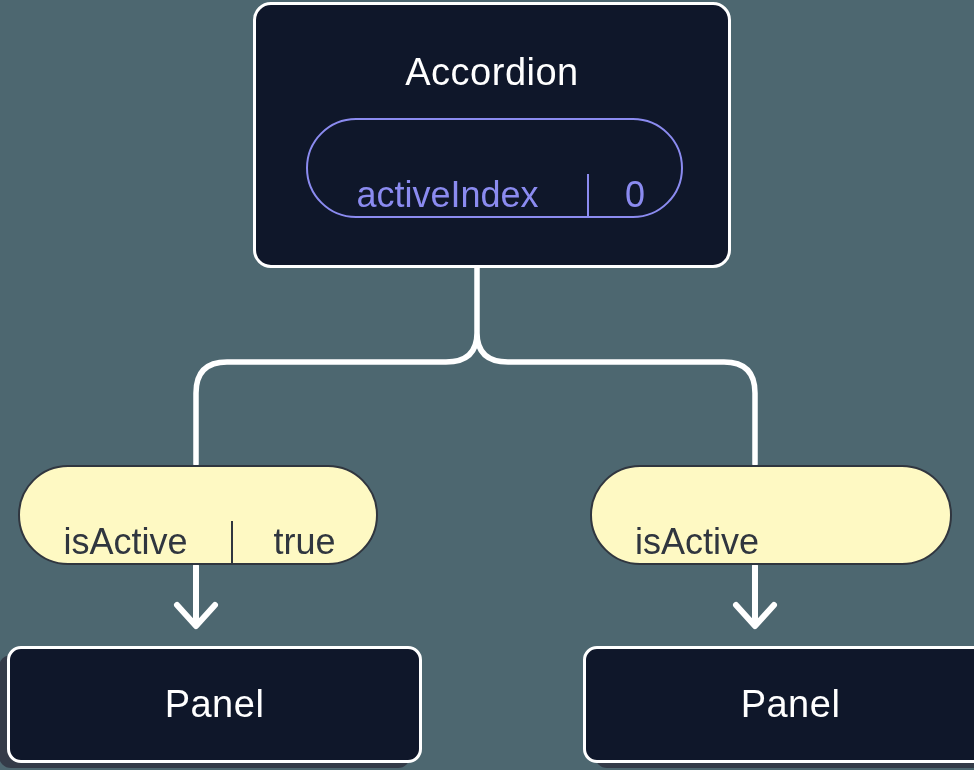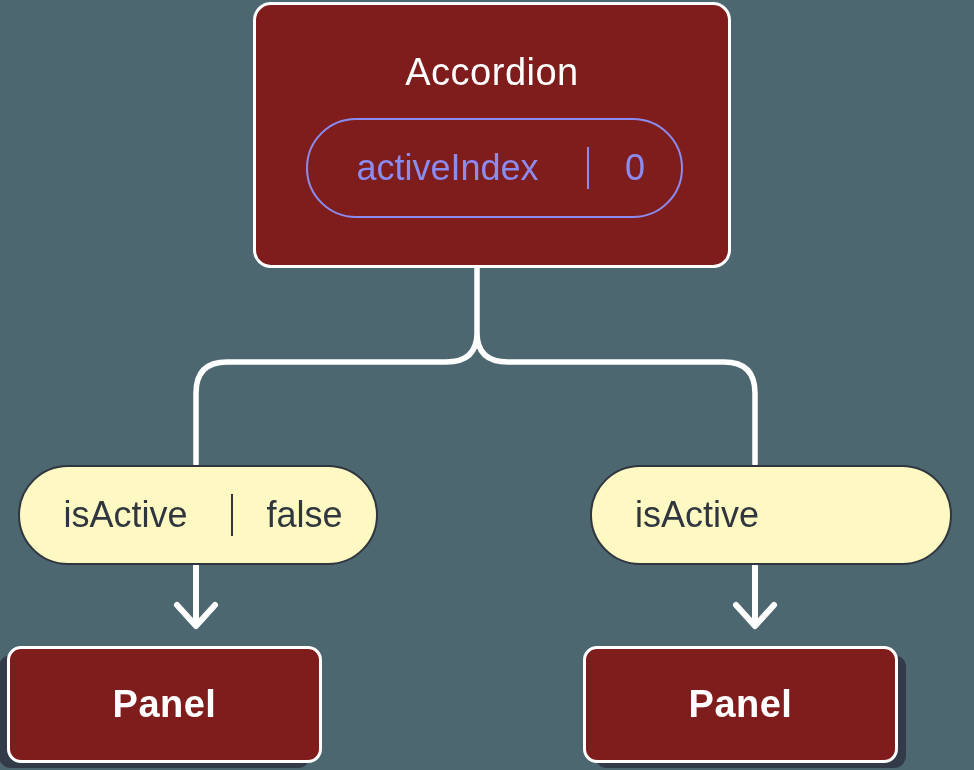--- a/index.html
+++ b/index.html
@@ -17,21 +17,21 @@
   }
   svg.connectors {
     position: absolute;
     left: 0; top: 0;
     width: 974px; height: 770px;
     z-index: 1;
     pointer-events: none;
   }
   .node {
     position: absolute;
-    background: #7f1d1d;
+    background: #0f172a;
     border: 3px solid #FFFFFF;
     box-sizing: border-box;
     z-index: 2;
   }
   .root-node {
     left: 253px; top: 2px;
     width: 478px; height: 266px;
     border-radius: 18px;
   }
   .root-title {
@@ -42,21 +42,21 @@
     color: #FFFFFF;
     font-size: 38px;
     font-weight: 500;
     letter-spacing: 0.5px;
   }
   .pill {
     position: absolute;
     display: flex;
     box-sizing: border-box;
     border-radius: 999px;
-    align-items: center;
+    align-items: flex-end;
     z-index: 3;
   }
   .pill .cell {
     display: flex;
     align-items: center;
     justify-content: center;
     font-size: 36px;
     font-weight: 500;
     box-sizing: border-box;
   }
@@ -77,28 +77,28 @@
     top: 465px;
     height: 100px;
   }
   .prop-pill .cell-value { border-left: 2.5px solid #30363F; flex: 1; }
   .prop-pill-left { left: 18px; width: 360px; }
   .prop-pill-left .cell-name { width: 211px; }
   .prop-pill-right { left: 590px; width: 362px; }
   .prop-pill-right .cell-name { width: 210px; }
   .panel-node {
     top: 646px;
-    width: 315px; height: 117px;
+    width: 415px; height: 117px;
     border-radius: 14px;
     display: flex;
     align-items: center;
     justify-content: center;
     color: #FFFFFF;
     font-size: 38px;
-    font-weight: 700;
+    font-weight: 400;
     letter-spacing: 0.5px;
   }
   .panel-node-left  { left: 7px;  box-shadow: -10px 7px 0 -2px #343B48; }
   .panel-node-right { left: 583px; box-shadow: 10px 7px 0 -2px #343B48; }
 </style>
 </head>
 <body>
 
 <div class="stage">
 
@@ -112,21 +112,21 @@
   <div class="node root-node">
     <div class="root-title">Accordion</div>
     <div class="pill state-pill">
       <div class="cell cell-name">activeIndex</div>
       <div class="cell cell-value">0</div>
     </div>
   </div>
 
   <div class="pill prop-pill prop-pill-left">
     <div class="cell cell-name">isActive</div>
-    <div class="cell cell-value">false</div>
+    <div class="cell cell-value">true</div>
   </div>
 
   <div class="pill prop-pill prop-pill-right">
     <div class="cell cell-name">isActive</div>
   </div>
 
   <div class="node panel-node panel-node-left">Panel</div>
 
   <div class="node panel-node panel-node-right">Panel</div>
 

